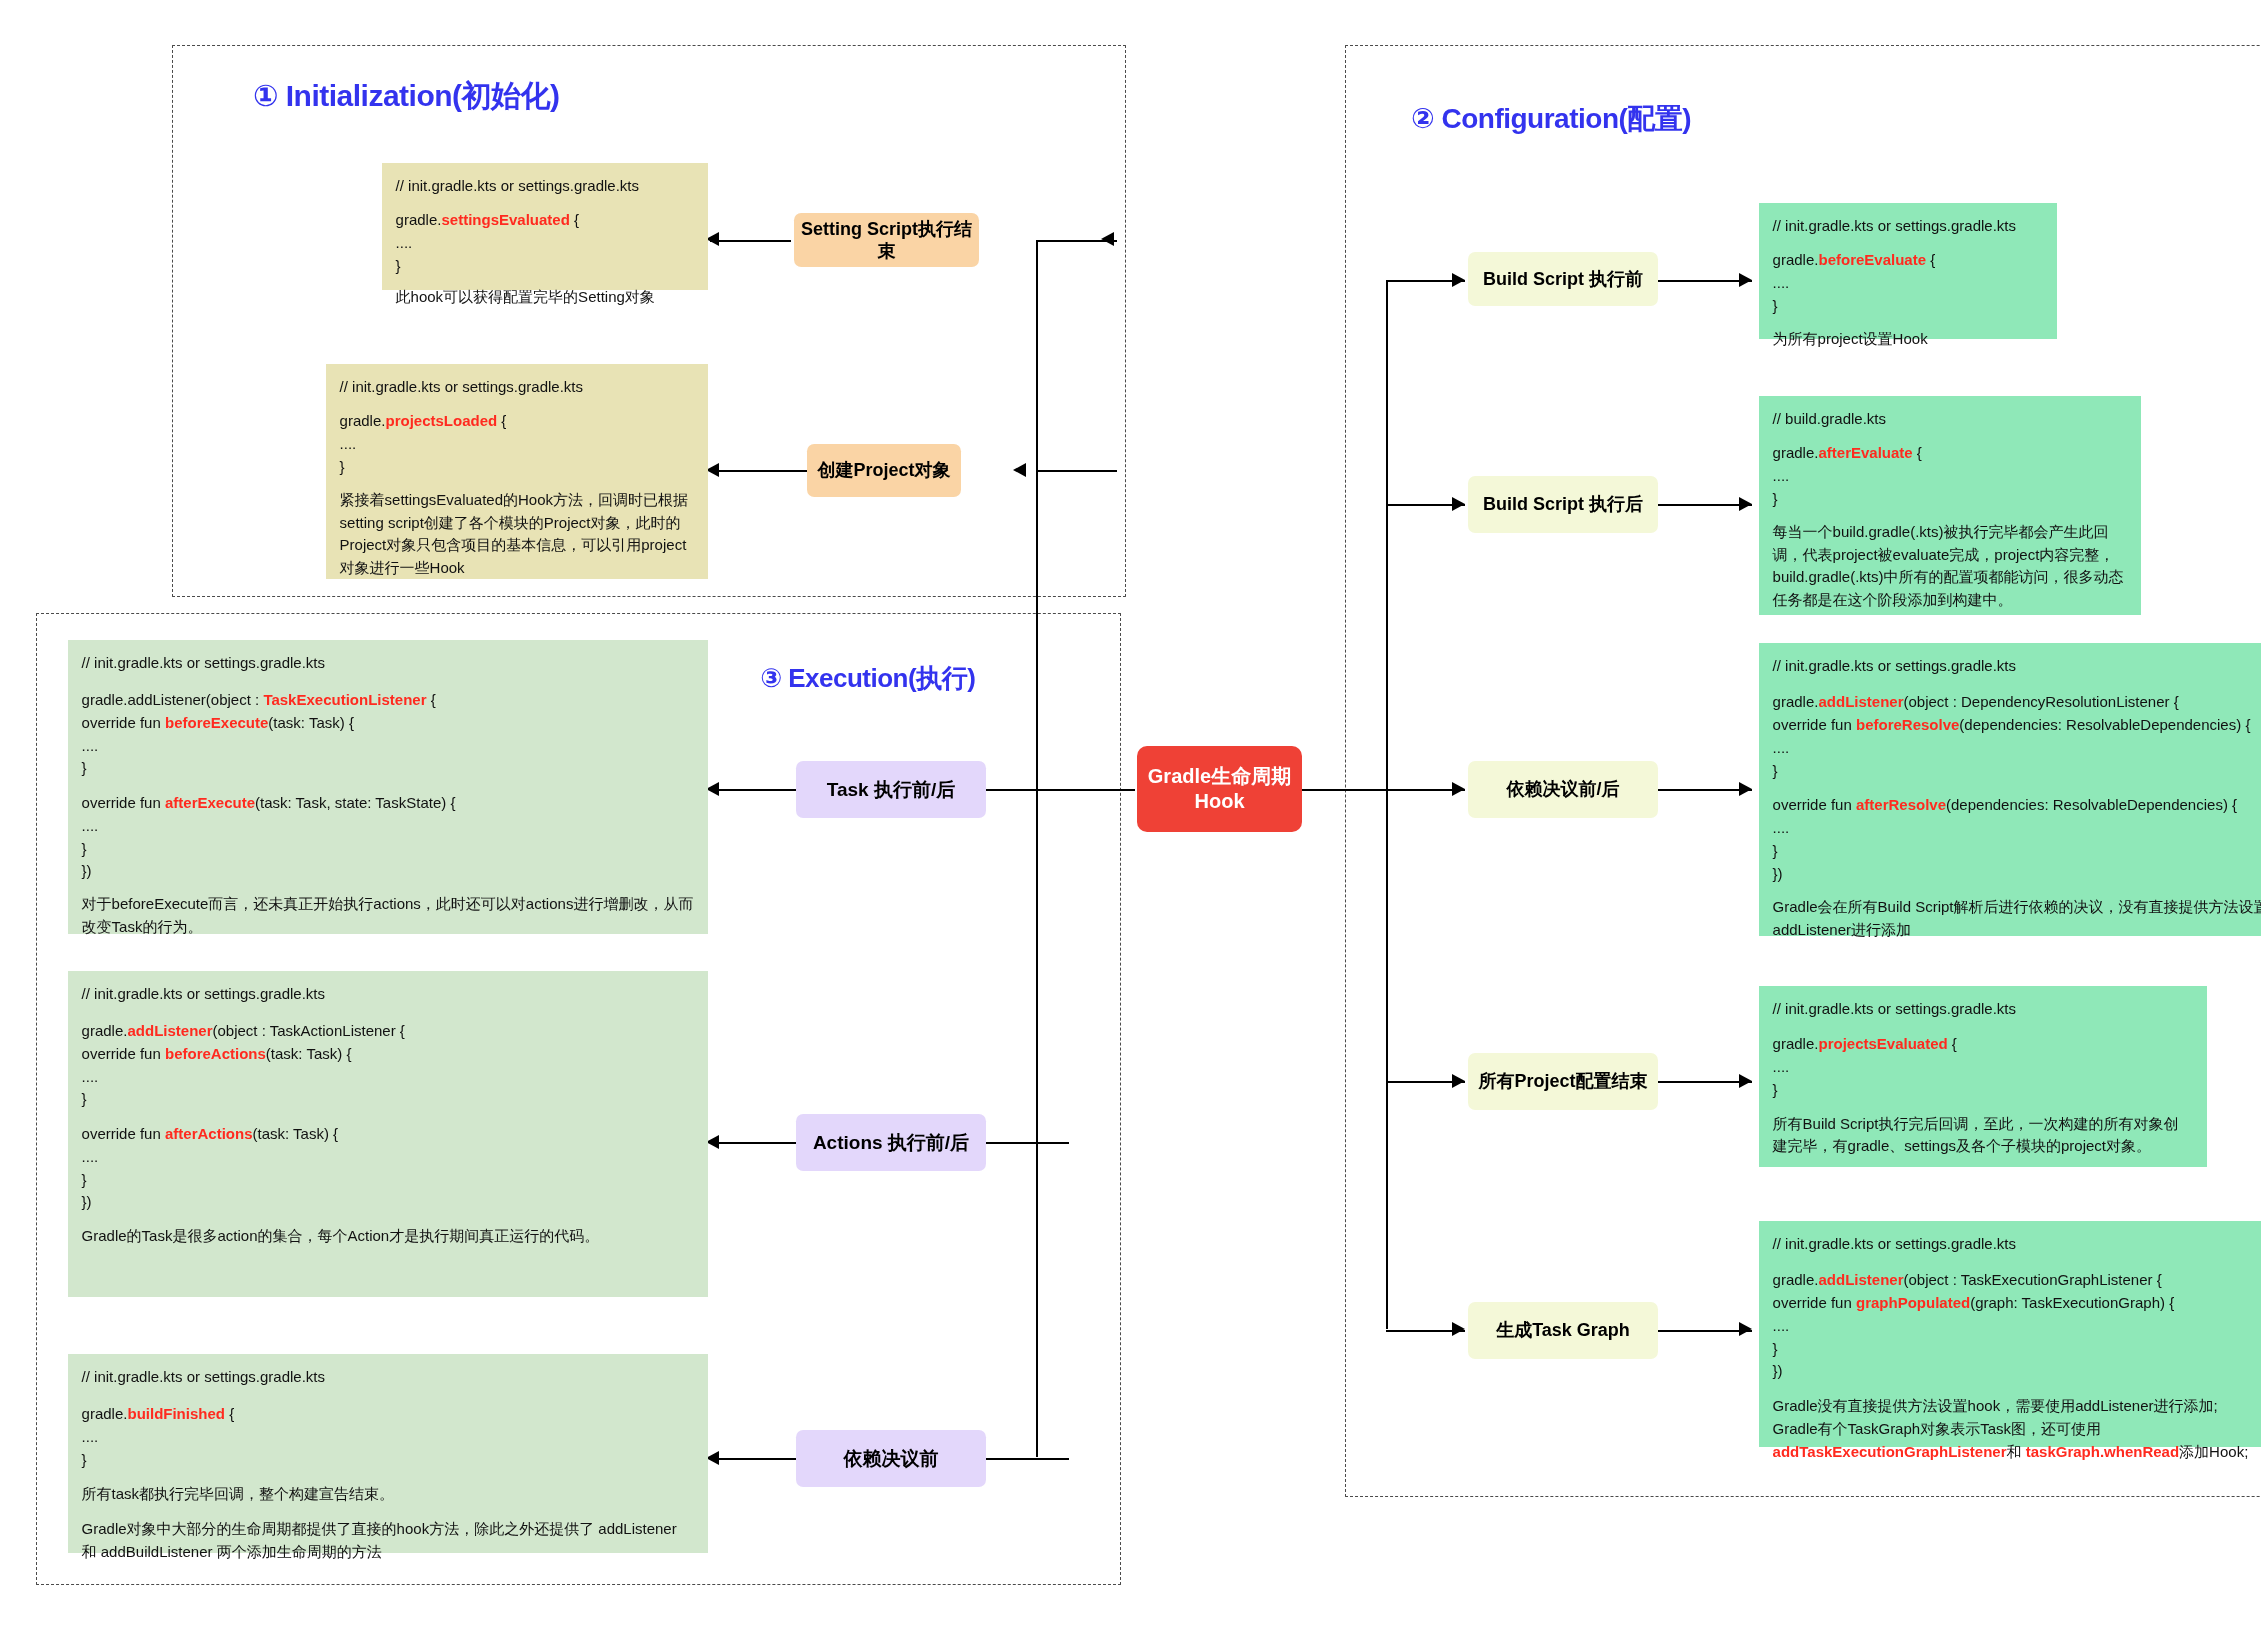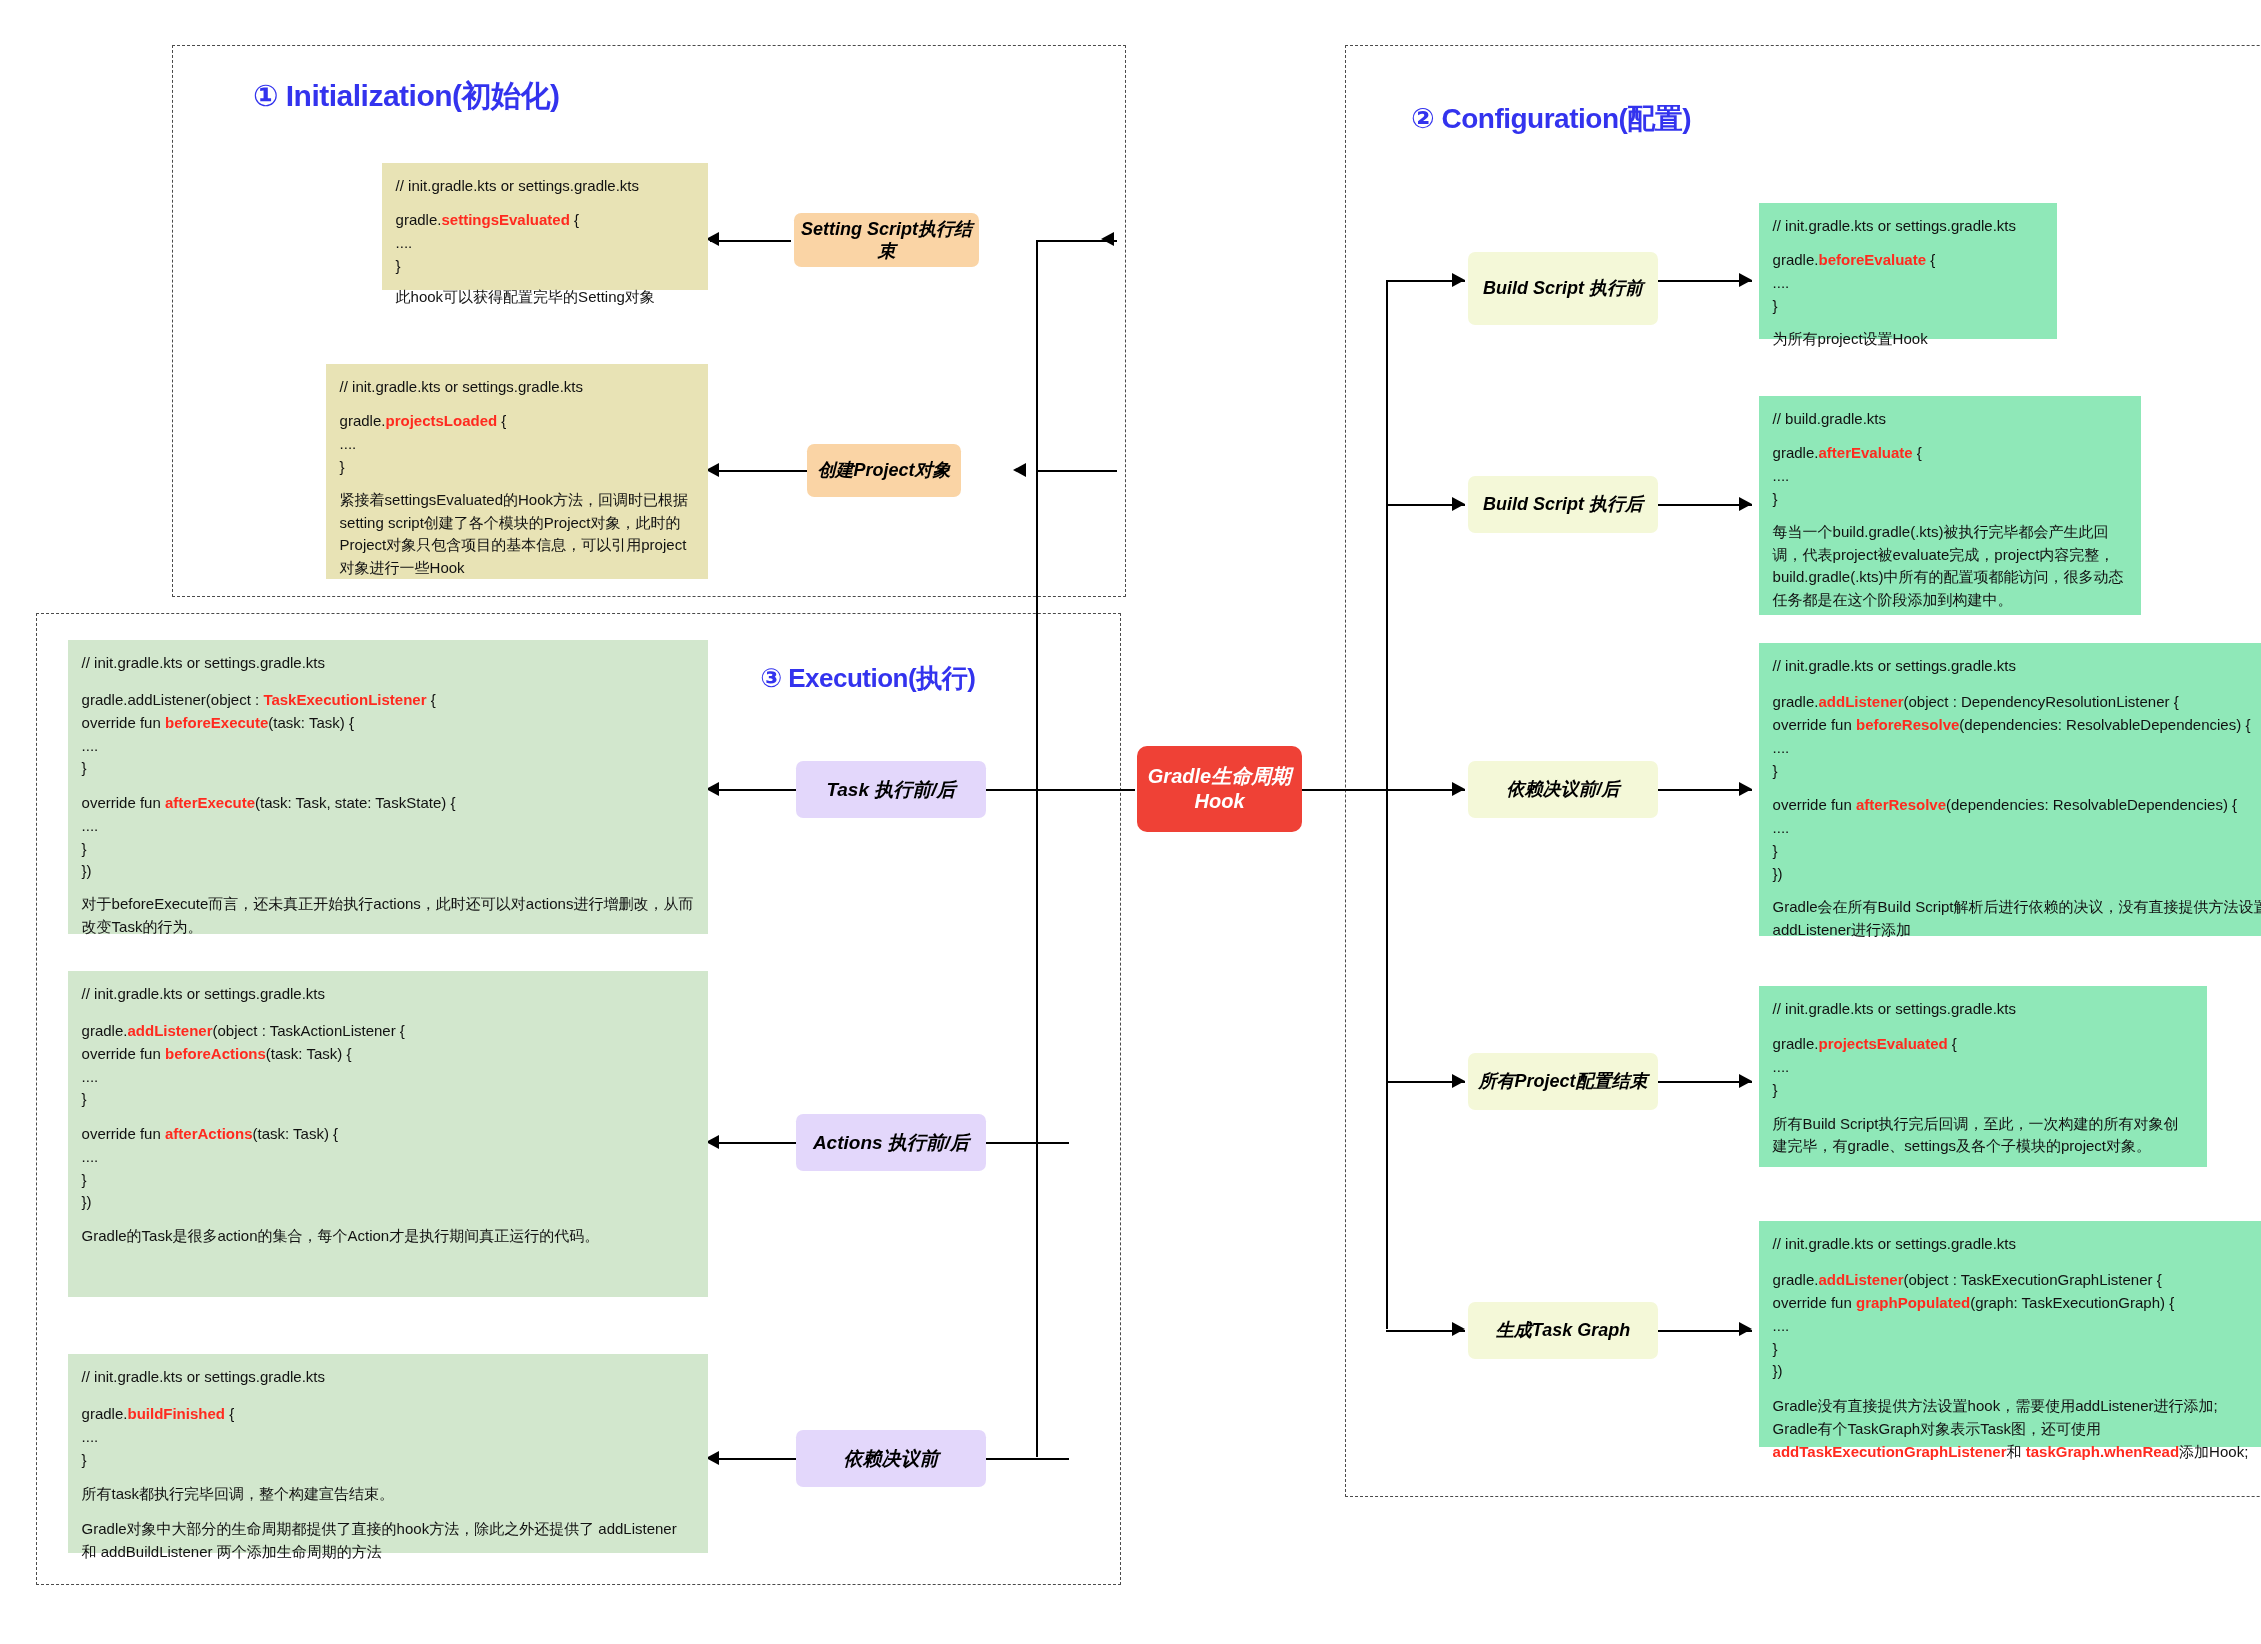--- a/index.html
+++ b/index.html
@@ -15,21 +15,21 @@
   
   .card{position:absolute;box-sizing:border-box;padding:11.8px 13.6px;line-height:1.52;color:#111;}
   .card.yellow{background:#e8e3b5;}
   .card.green-l{background:#d2e7cd;}
   .card.green-s{background:#8fe8b8;}
   .card .kw{color:#ff2a1f;font-weight:bold;}
   .sp{display:block;}
 
   
   .pill{position:absolute;box-sizing:border-box;display:flex;align-items:center;justify-content:center;
-        text-align:center;font-weight:bold;border-radius:7.2px;line-height:1.25;font-style:italic;}
+        text-align:center;font-weight:bold;border-radius:7.2px;line-height:1.25;}
   .pill.orange{background:#fad4a5;color:#000;}
   .pill.purple{background:#e3d7fb;color:#000;}
   .pill.lemon{background:#f4f8d8;color:#000;}
   .pill.red{background:#ef4136;color:#fff;border-radius:10px;}
 
   
   .ln-h{position:absolute;background:#000;height:2.3px;}
   .ln-v{position:absolute;background:#000;width:2.3px;}
   .arrow{position:absolute;width:0;height:0;}
   .arrow.left{border-top:7.7px solid transparent;border-bottom:7.7px solid transparent;border-right:13.6px solid #000;}
@@ -107,21 +107,21 @@
     <span>Hook</span>
   </div>
 
   <div class="pill orange" style="left:794px;top:213px;width:185px;height:54px;font-size:18px;">Setting Script执行结束</div>
   <div class="pill orange" style="left:807px;top:444px;width:154px;height:53px;font-size:18px;">创建Project对象</div>
 
   <div class="pill purple" style="left:796px;top:761px;width:190px;height:57px;font-size:19px;">Task 执行前/后</div>
   <div class="pill purple" style="left:796px;top:1114px;width:190px;height:57px;font-size:19px;">Actions 执行前/后</div>
   <div class="pill purple" style="left:796px;top:1430px;width:190px;height:57px;font-size:19px;">依赖决议前</div>
 
-  <div class="pill lemon" style="left:1468px;top:252px;width:190px;height:73px;font-size:18px;">Build Script 执行前</div>
+  <div class="pill lemon" style="left:1468px;top:252px;width:190px;height:54px;font-size:18px;">Build Script 执行前</div>
   <div class="pill lemon" style="left:1468px;top:476px;width:190px;height:57px;font-size:18px;">Build Script 执行后</div>
   <div class="pill lemon" style="left:1468px;top:761px;width:190px;height:57px;font-size:18px;">依赖决议前/后</div>
   <div class="pill lemon" style="left:1468px;top:1053px;width:190px;height:57px;font-size:18px;">所有Project配置结束</div>
   <div class="pill lemon" style="left:1468px;top:1302px;width:190px;height:57px;font-size:18px;">生成Task Graph</div>
 
   <div class="card yellow" style="left:382px;top:163px;width:326px;height:127px;font-size:15px;">
     <span class="sp">// init.gradle.kts or settings.gradle.kts</span>
     <span class="sp" style="height:11.8px"></span>
     <span class="sp"><span>gradle.</span><span class="kw">settingsEvaluated</span><span> {</span></span>
     <span class="sp">    ....</span>

